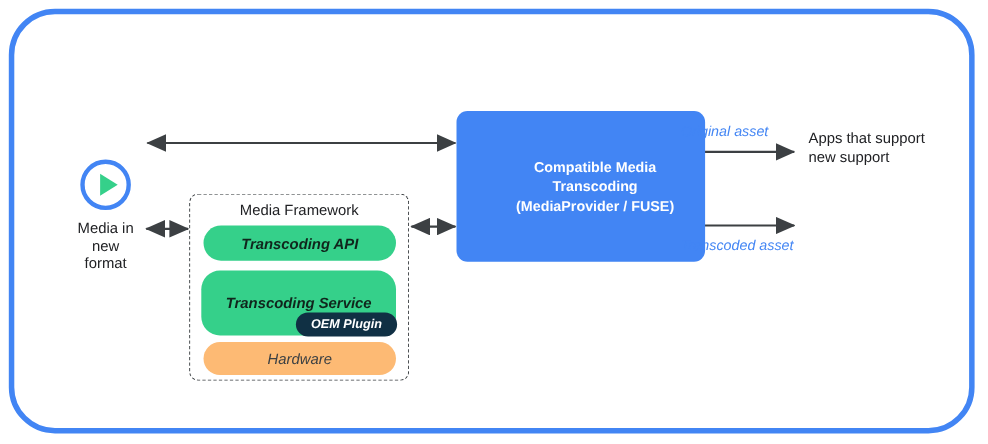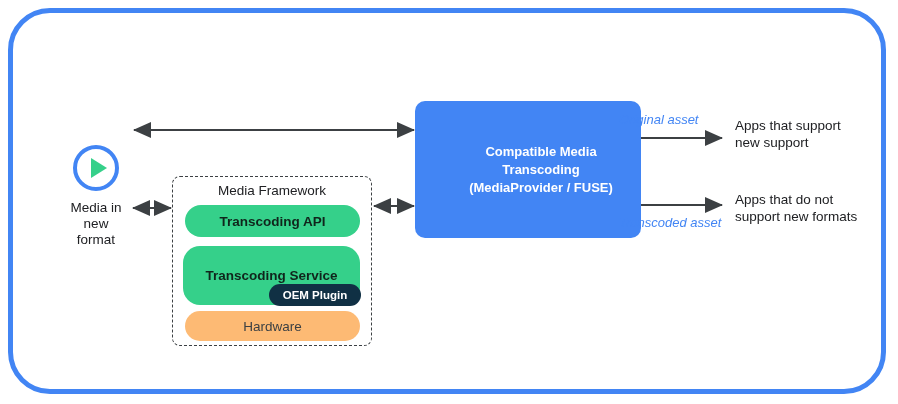--- a/index.html
+++ b/index.html
@@ -20,21 +20,21 @@
 
   
   #media-framework{
     position:absolute;left:172px;top:176px;width:200px;height:170px;
     box-sizing:border-box;border:1.5px dashed #3c4043;border-radius:8px;background:#fff;
   }
   #mf-title{position:absolute;left:0;top:6px;width:100%;text-align:center;
     font-size:13.5px;color:#202124;}
 
   .pill{position:absolute;box-sizing:border-box;display:flex;align-items:center;
-    justify-content:center;text-align:center;}
+    justify-content:center;text-align:center;font-style:italic;}
   #pill-api{left:185px;top:205px;width:175px;height:32px;background:#35d08a;
     border-radius:16px;color:#10251c;font-size:13.5px;font-weight:bold;}
   #pill-service{left:183px;top:246px;width:177px;height:59px;background:#35d08a;
     border-radius:17px;color:#10251c;font-size:13.5px;font-weight:bold;}
   #pill-hardware{left:185px;top:311px;width:175px;height:30px;background:#fdba74;
     border-radius:15px;color:#3c4043;font-size:13.5px;}
   #badge-oem{left:269px;top:284px;width:92px;height:22px;background:#103044;
     border-radius:11px;color:#ffffff;font-size:11.5px;font-weight:bold;}
 
   
@@ -114,18 +114,14 @@
     </div>
   </div>
 
   <div class="asset-label" id="label-original">Original asset</div>
   <div class="asset-label" id="label-transcoded">Transcoded asset</div>
 
   <div class="apps-label" id="label-apps-support">
     <div>Apps that support</div>
     <div>new support</div>
   </div>
-  <div class="apps-label" id="label-apps-nosupport">
-    <div>Apps that do not</div>
-    <div>support new formats</div>
-  </div>
 
 </div>
 
 </body></html>

